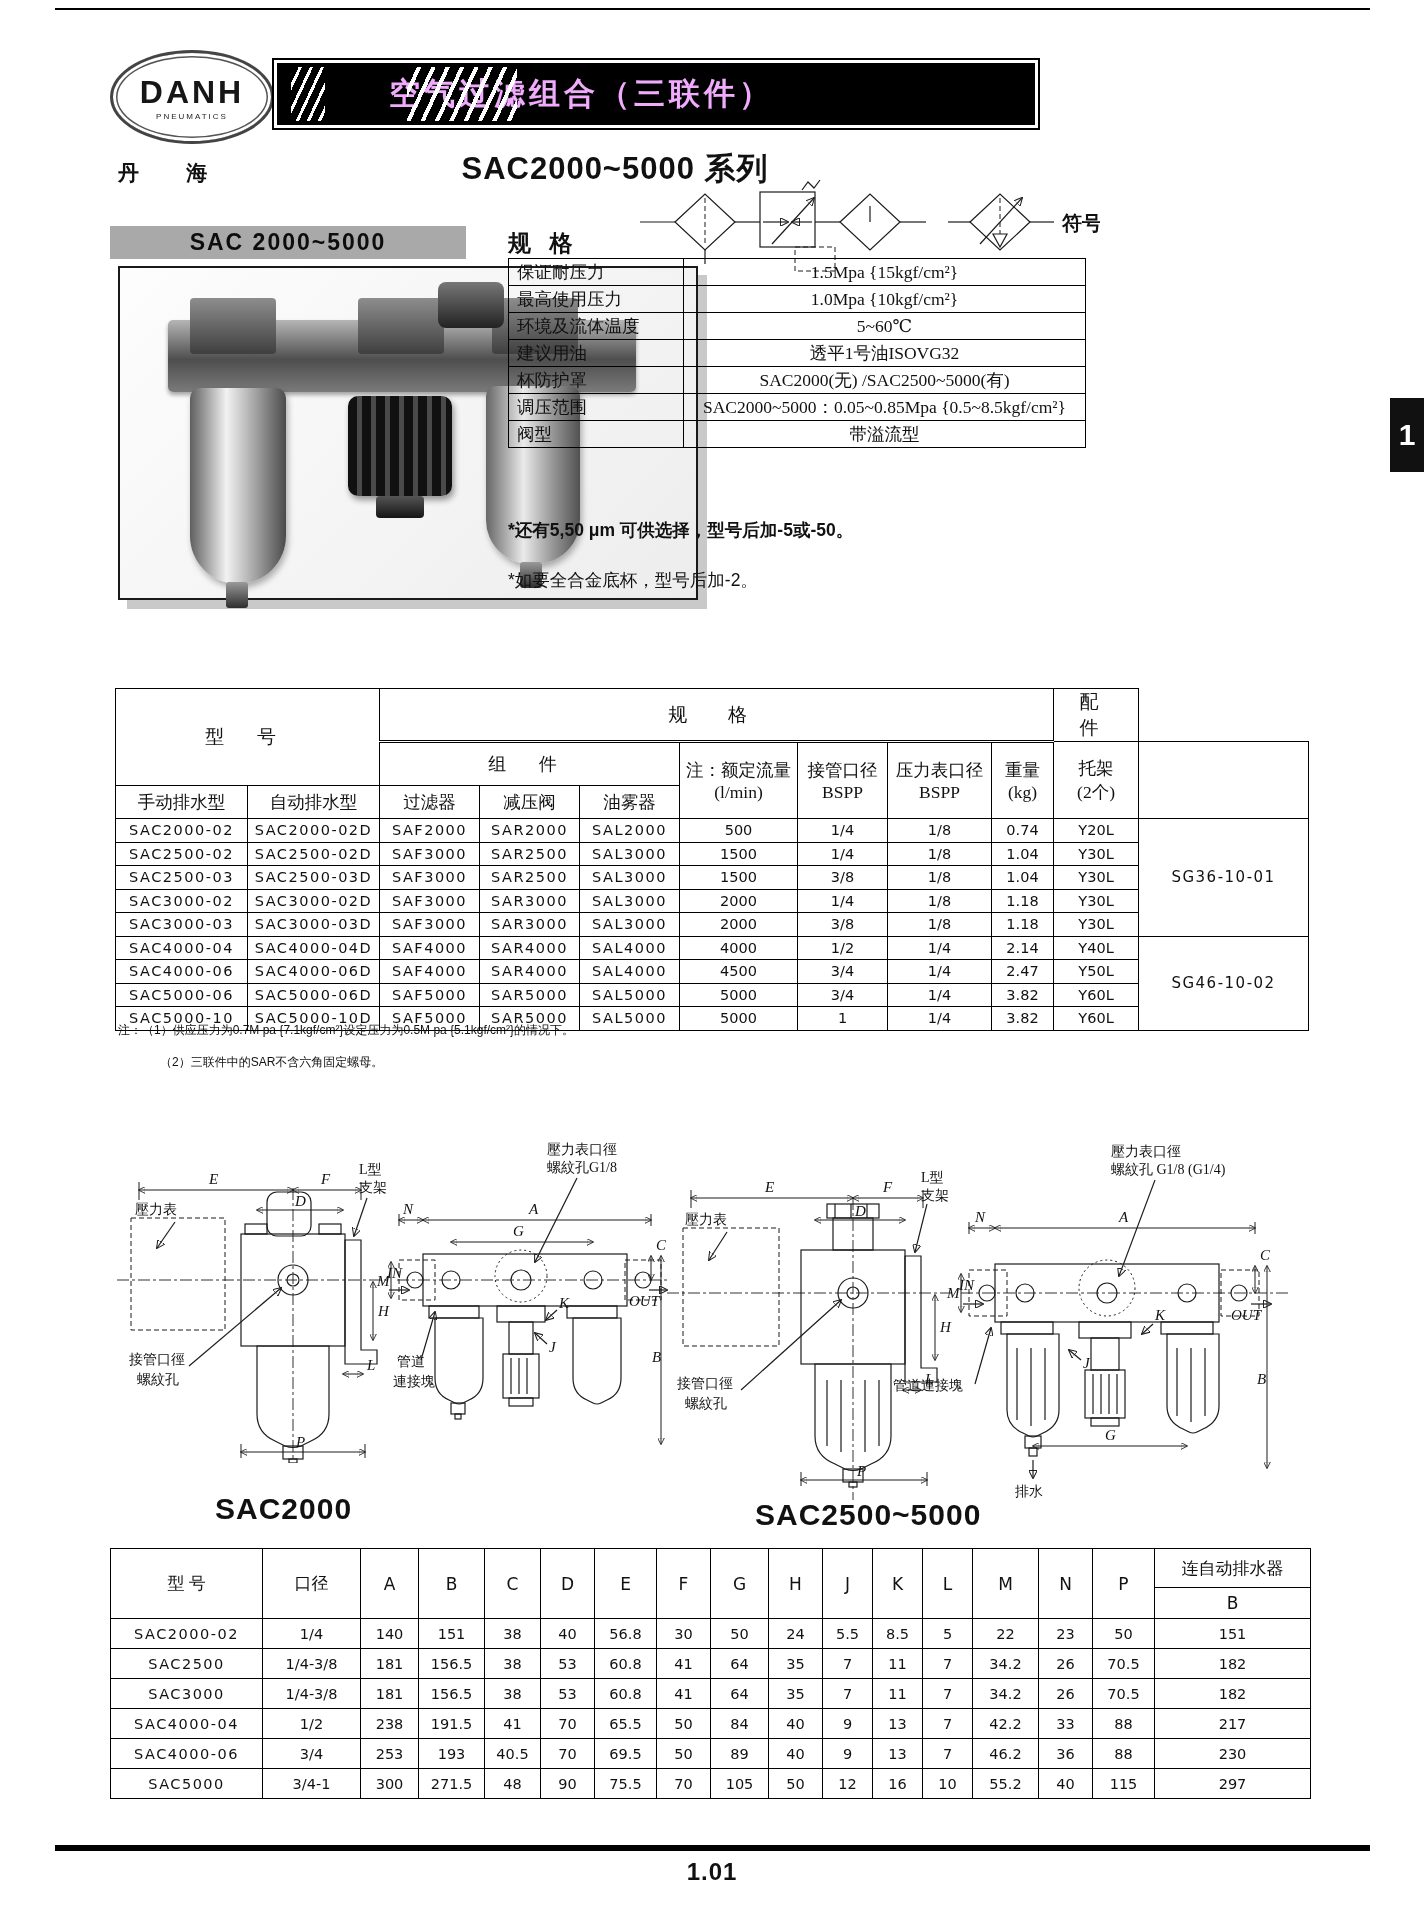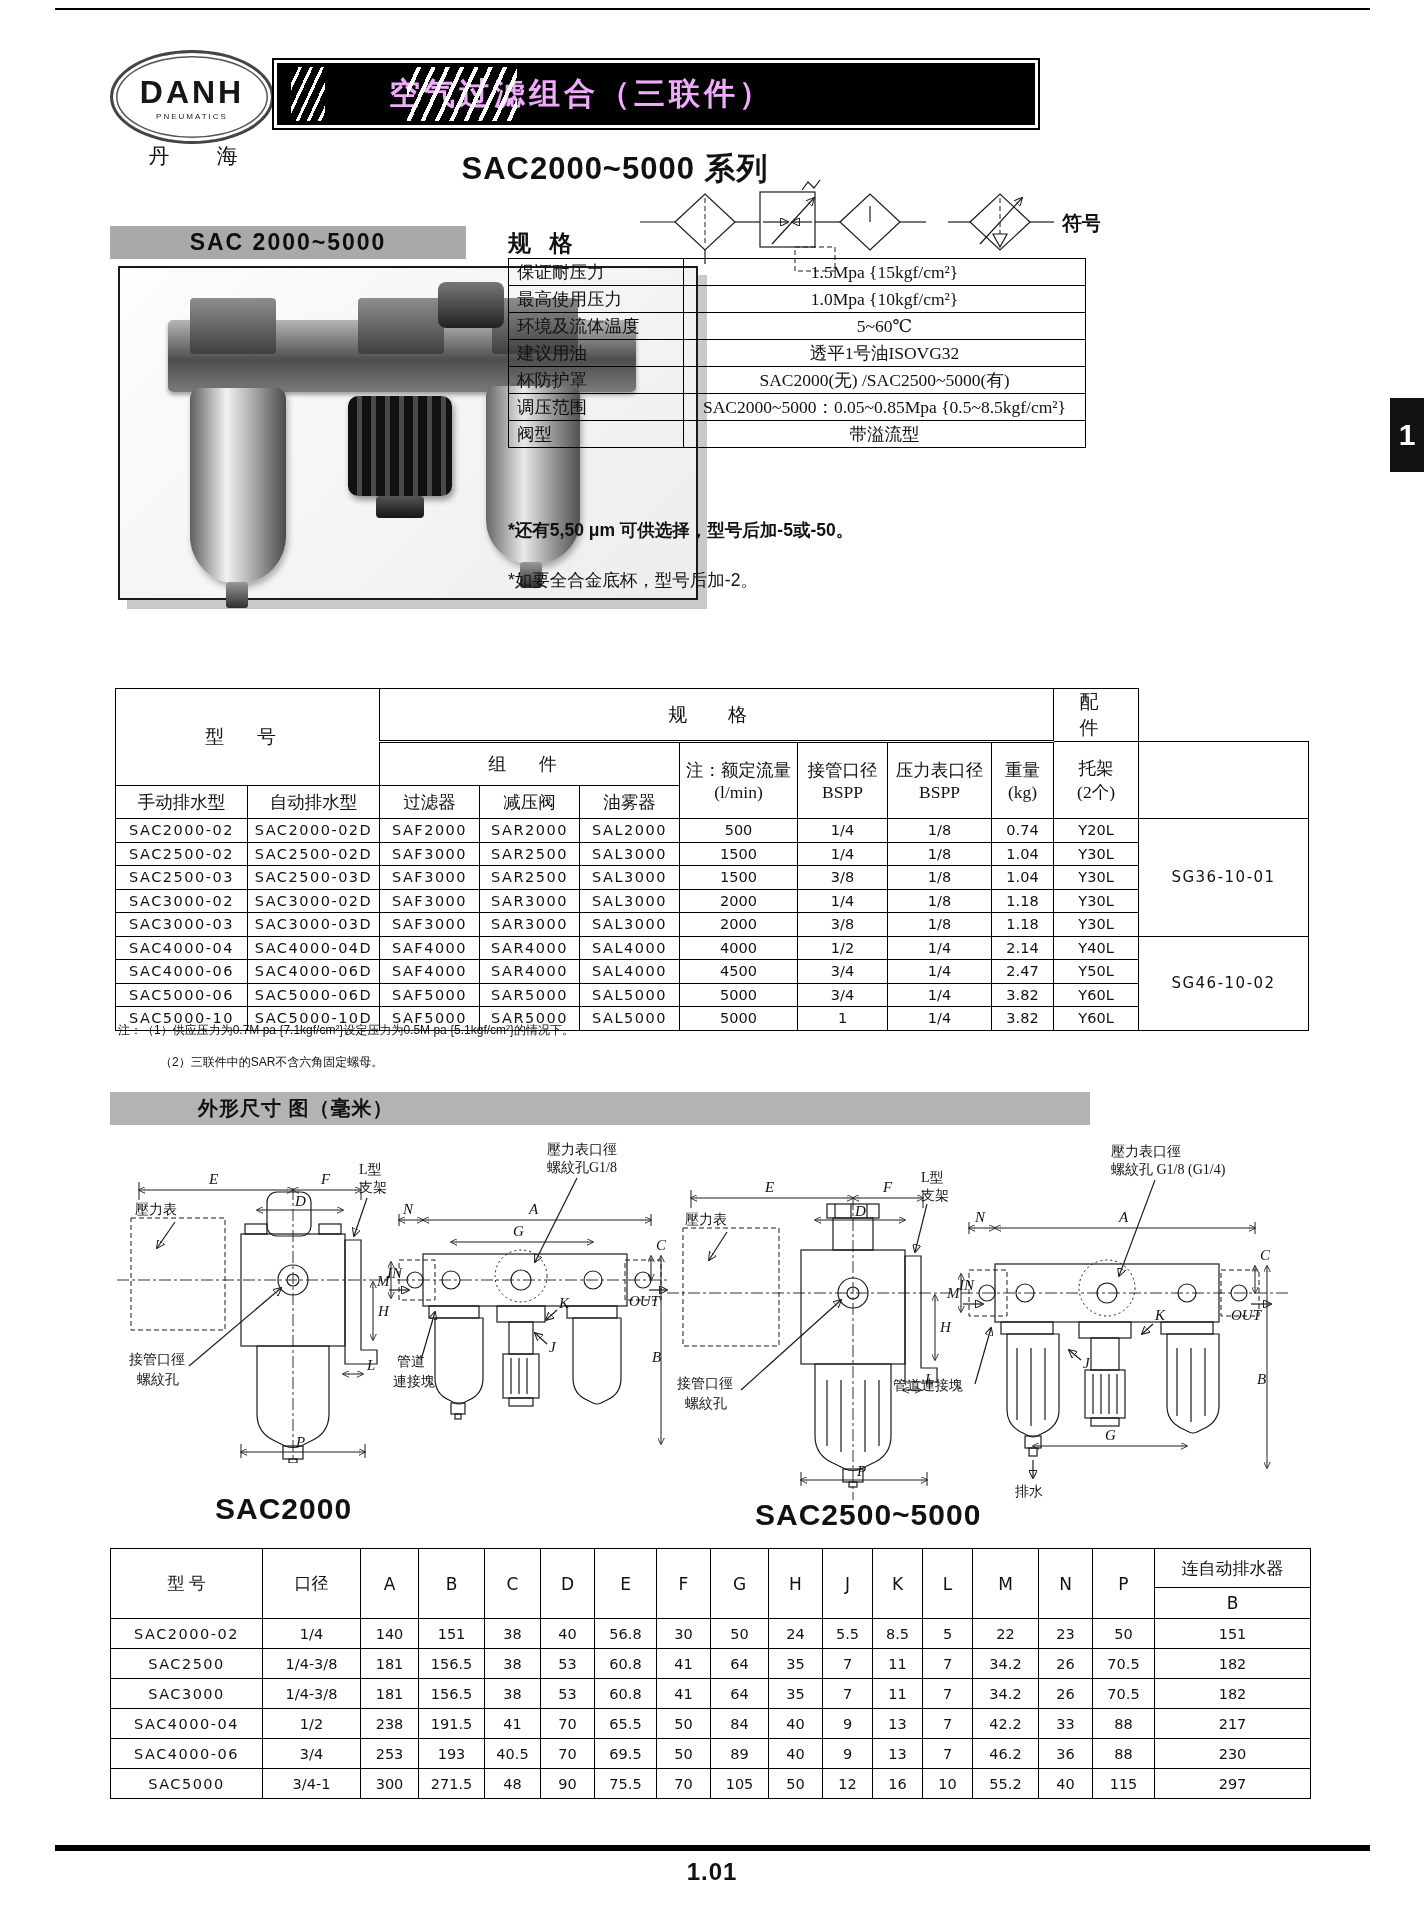--- a/index.html
+++ b/index.html
@@ -5,21 +5,21 @@
   html,body{margin:0;padding:0;background:#e8e8e8;}
   #page{position:relative;width:1424px;height:1920px;background:#ffffff;overflow:hidden;
         font-family:"Liberation Serif","DejaVu Serif",serif;color:#111;}
   .rule{position:absolute;background:#000;}
   
   #logo{position:absolute;left:110px;top:50px;width:158px;height:88px;
         border:3px solid #444;border-radius:50%;box-shadow:inset 0 0 0 3px #fff, inset 0 0 0 4.5px #555;
         display:flex;flex-direction:column;align-items:center;justify-content:center;}
   #logo .big{font-family:"Liberation Sans","DejaVu Sans",sans-serif;font-weight:bold;font-size:32px;letter-spacing:3px;color:#161616;}
   #logo .small{font-family:"Liberation Sans","DejaVu Sans",sans-serif;font-size:8px;letter-spacing:2px;color:#222;margin-top:1px;}
-  #logo-cn{position:absolute;left:118px;top:142px;width:150px;text-align:center;font-size:21px;word-spacing:42px;font-weight:normal;}
+  #logo-cn{position:absolute;left:118px;top:159px;width:150px;font-size:21px;word-spacing:42px;font-weight:bold;}
   #title-bar{position:absolute;left:272px;top:58px;width:758px;height:62px;background:#fff;border:2px solid #000;padding:3px;}
   #title-bar .inner{position:relative;width:100%;height:100%;background:#000;display:flex;align-items:center;}
   #title-bar .stripes-a{position:absolute;left:14px;top:4px;bottom:4px;width:34px;
         background:repeating-linear-gradient(115deg,transparent 0 7px,#fff 7px 10px);}
   #title-bar .stripes-b{position:absolute;left:130px;top:4px;bottom:4px;width:110px;
         background:repeating-linear-gradient(115deg,transparent 0 9px,#fff 9px 13px);}
   #title-bar .txt{width:100%;text-align:left;padding-left:112px;color:#f0abfc;
         font-family:"Liberation Sans","DejaVu Sans",sans-serif;font-weight:bold;font-size:31px;letter-spacing:4px;}
   #series-title{position:absolute;left:380px;top:148px;width:470px;text-align:center;
         font-family:"Liberation Sans","DejaVu Sans",sans-serif;font-weight:bold;font-size:31px;letter-spacing:1px;}
@@ -359,21 +359,20 @@
           <td>1</td>
           <td>1/4</td>
           <td>3.82</td>
           <td>Y60L</td>
         </tr>
       </tbody>
   </table>
   <div class="mt-note" style="left:118px;top:1022px;">注：（1）供应压力为0.7M pa {7.1kgf/cm²}设定压力为0.5M pa {5.1kgf/cm²}的情况下。</div>
   <div class="mt-note" style="left:160px;top:1054px;">（2）三联件中的SAR不含六角固定螺母。</div>
 
-  <div id="dim-bar">外形尺寸 图（毫米）</div>
 
   <svg class="draw" style="left:105px;top:1128px;" width="565" height="335" viewBox="0 0 565 335">
     <defs>
         <marker id="m1" viewBox="0 0 10 10" refX="9" refY="5" markerWidth="7" markerHeight="7" orient="auto-start-reverse">
           <path d="M0 0L10 5L0 10z" fill="#111" stroke="none"></path>
         </marker>
       </defs>
     <line class="cl" x1="12" y1="152" x2="282" y2="152"></line>
     <line class="cl" x1="292" y1="152" x2="562" y2="152"></line>
     <line class="cl" x1="188" y1="60" x2="188" y2="330"></line>

